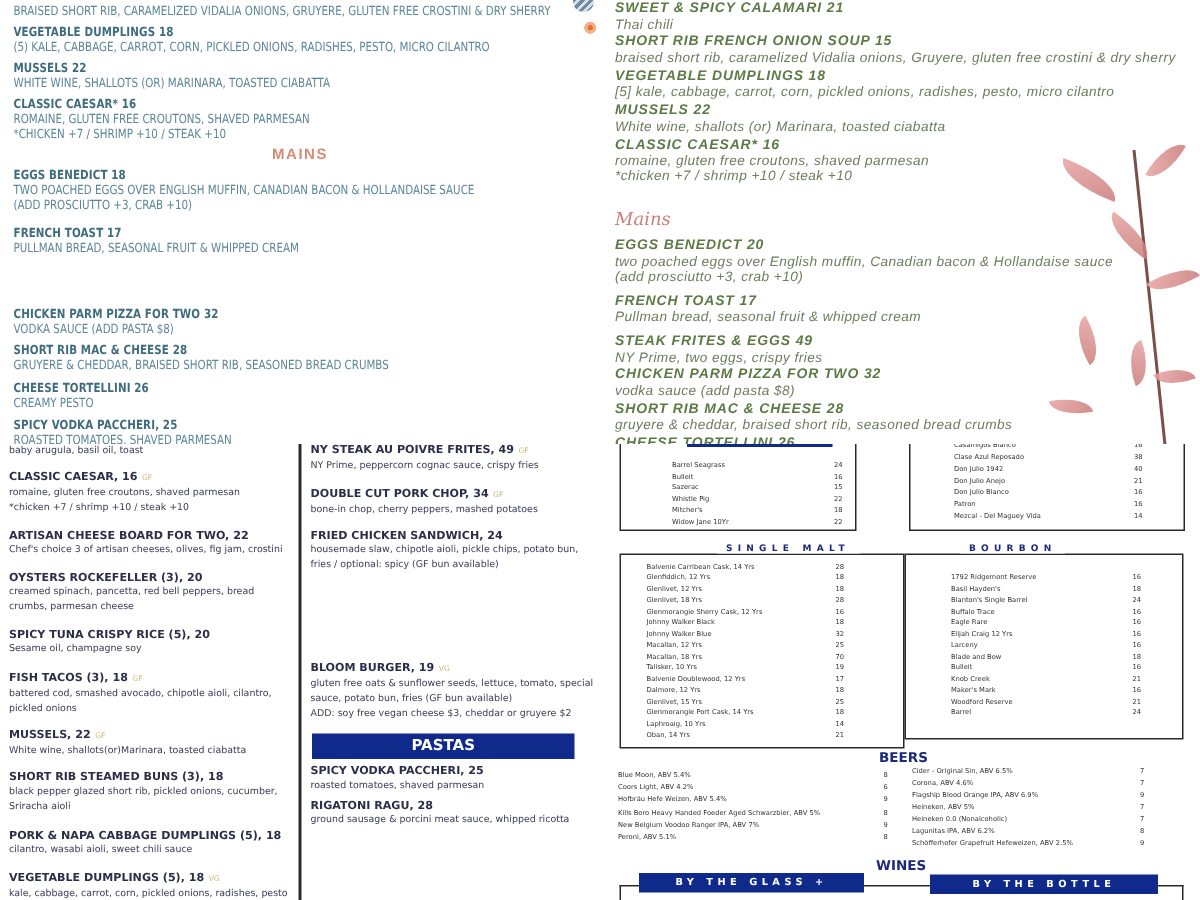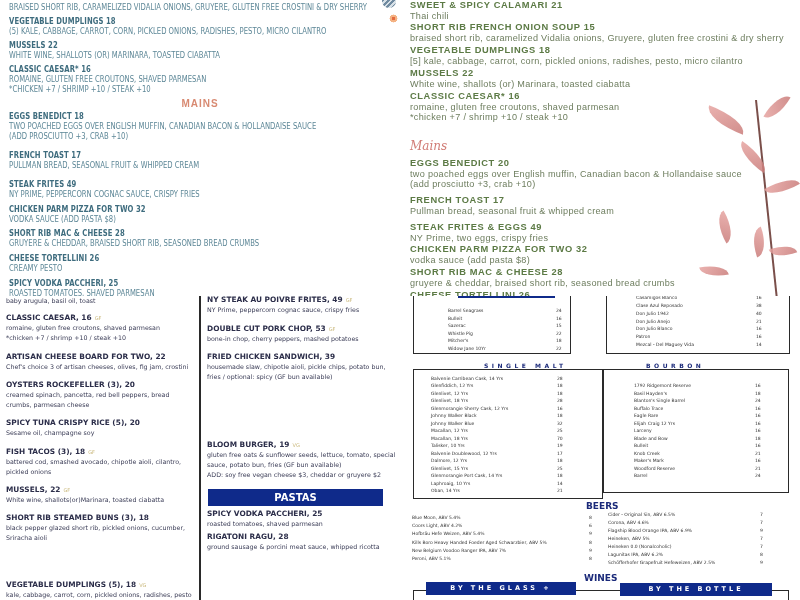--- a/index.html
+++ b/index.html
@@ -8,21 +8,21 @@
 
   
   .q1 { position: absolute; left: 0; top: 0; width: 400px; height: 296px; background: #fff; overflow: hidden; }
   .q1 .item { position: absolute; left: 9px; }
   .q1 .name { font-family: "DejaVu Sans", sans-serif; font-weight: bold; font-size: 8.4px; color: #3e6c7e; letter-spacing: 0.1px; line-height: 10px; white-space: nowrap; transform: scaleX(0.82); transform-origin: left; }
   .q1 .desc { font-family: "DejaVu Sans", sans-serif; font-size: 8.4px; color: #5d8797; line-height: 10px; white-space: nowrap; transform: scaleX(0.82); transform-origin: left; }
   .q1 .section { position: absolute; left: 0; width: 400px; text-align: center; top: 98px; font-family: "Liberation Sans", sans-serif; font-weight: bold; font-size: 10px; color: #d88a72; letter-spacing: 1px; }
 
   
   .q2 { position: absolute; left: 400px; top: 0; width: 400px; height: 296px; background: #fff; overflow: hidden; }
-  .q2 .item { position: absolute; left: 10px; }
+  .q2 .item { position: absolute; left: 10px; font-style: italic; }
   .q2 .name { font-family: "Liberation Sans", sans-serif; font-weight: bold; font-size: 9.3px; color: #5c7a45; letter-spacing: 0.6px; line-height: 11px; white-space: nowrap; }
   .q2 .desc { font-family: "Liberation Sans", sans-serif; font-size: 9.1px; color: #6d7d5e; letter-spacing: 0.3px; line-height: 10px; white-space: nowrap; }
   .q2 .section { position: absolute; left: 10px; top: 139px; font-family: "DejaVu Serif", serif; font-style: italic; font-size: 12px; color: #d17c76; }
   .leaf { position: absolute; border-radius: 0 100% 0 100%; background: linear-gradient(135deg, #e6a4a1, #c97a78); opacity: 0.85; }
   .stem { position: absolute; width: 2px; background: #7a4f4a; transform-origin: top; }
 
   
   .q3 { position: absolute; left: 0; top: 296px; width: 400px; height: 304px; background: #fff; overflow: hidden; }
   .q3 .item { position: absolute; left: 6px; }
   .q3 .name { font-family: "DejaVu Sans", sans-serif; font-weight: bold; font-size: 7.4px; color: #2c2e4a; line-height: 10px; white-space: nowrap; }
@@ -63,24 +63,20 @@
   <div class="section">MAINS</div>
   <div class="item" style="top:111px">
     <div class="name">EGGS BENEDICT 18</div>
     <div class="desc">TWO POACHED EGGS OVER ENGLISH MUFFIN, CANADIAN BACON &amp; HOLLANDAISE SAUCE</div>
     <div class="desc">(ADD PROSCIUTTO +3, CRAB +10)</div>
   </div>
   <div class="item" style="top:150px">
     <div class="name">FRENCH TOAST 17</div>
     <div class="desc">PULLMAN BREAD, SEASONAL FRUIT &amp; WHIPPED CREAM</div>
   </div>
-  <div class="item" style="top:179px">
-    <div class="name">STEAK FRITES 49</div>
-    <div class="desc">NY PRIME, PEPPERCORN COGNAC SAUCE, CRISPY FRIES</div>
-  </div>
   <div class="item" style="top:204px">
     <div class="name">CHICKEN PARM PIZZA FOR TWO 32</div>
     <div class="desc">VODKA SAUCE (ADD PASTA $8)</div>
   </div>
   <div class="item" style="top:228px">
     <div class="name">SHORT RIB MAC &amp; CHEESE 28</div>
     <div class="desc">GRUYERE &amp; CHEDDAR, BRAISED SHORT RIB, SEASONED BREAD CRUMBS</div>
   </div>
   <div class="item" style="top:253px">
     <div class="name">CHEESE TORTELLINI 26</div>
@@ -187,35 +183,39 @@
   </div>
   <div class="item" style="top:189px">
     <div class="name"><span>MUSSELS, 22</span><span class="gf">GF</span></div>
     <div class="desc">White wine, shallots(or)Marinara, toasted ciabatta</div>
   </div>
   <div class="item" style="top:217px">
     <div class="name">SHORT RIB STEAMED BUNS (3), 18</div>
     <div class="desc">black pepper glazed short rib, pickled onions, cucumber,</div>
     <div class="desc">Sriracha aioli</div>
   </div>
+  <div class="item" style="top:256px">
+    <div class="name">PORK &amp; NAPA CABBAGE DUMPLINGS (5), 18</div>
+    <div class="desc">cilantro, wasabi aioli, sweet chili sauce</div>
+  </div>
   <div class="item" style="top:284px">
     <div class="name"><span>VEGETABLE DUMPLINGS (5), 18</span><span class="gf">VG</span></div>
     <div class="desc">kale, cabbage, carrot, corn, pickled onions, radishes, pesto</div>
   </div>
 
   <div class="item" style="left:207px;top:-1px">
     <div class="name"><span>NY STEAK AU POIVRE FRITES, 49</span><span class="gf">GF</span></div>
     <div class="desc">NY Prime, peppercorn cognac sauce, crispy fries</div>
   </div>
   <div class="item" style="left:207px;top:28px">
-    <div class="name"><span>DOUBLE CUT PORK CHOP, 53</span><span class="gf">GF</span></div>
+    <div class="name"><span>DOUBLE CUT PORK CHOP, 34</span><span class="gf">GF</span></div>
     <div class="desc">bone-in chop, cherry peppers, mashed potatoes</div>
   </div>
   <div class="item" style="left:207px;top:56px">
-    <div class="name">FRIED CHICKEN SANDWICH, 39</div>
+    <div class="name">FRIED CHICKEN SANDWICH, 24</div>
     <div class="desc">housemade slaw, chipotle aioli, pickle chips, potato bun,</div>
     <div class="desc">fries / optional: spicy (GF bun available)</div>
   </div>
   <div class="item" style="left:207px;top:144px">
     <div class="name"><span>BLOOM BURGER, 19</span><span class="gf">VG</span></div>
     <div class="desc">gluten free oats &amp; sunflower seeds, lettuce, tomato, special</div>
     <div class="desc">sauce, potato bun, fries (GF bun available)</div>
     <div class="desc">ADD: soy free vegan cheese $3, cheddar or gruyere $2</div>
   </div>
 

